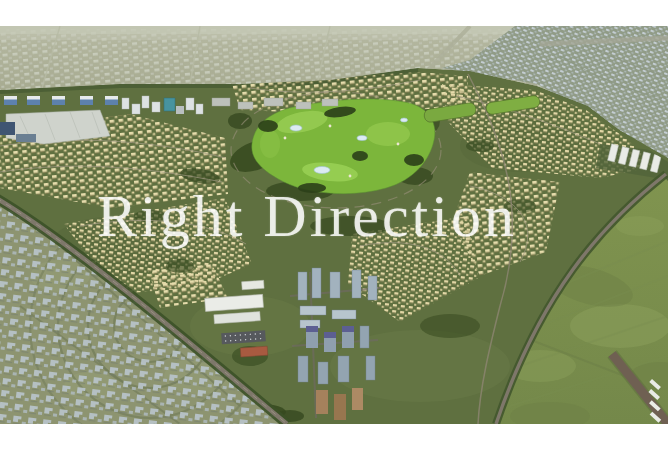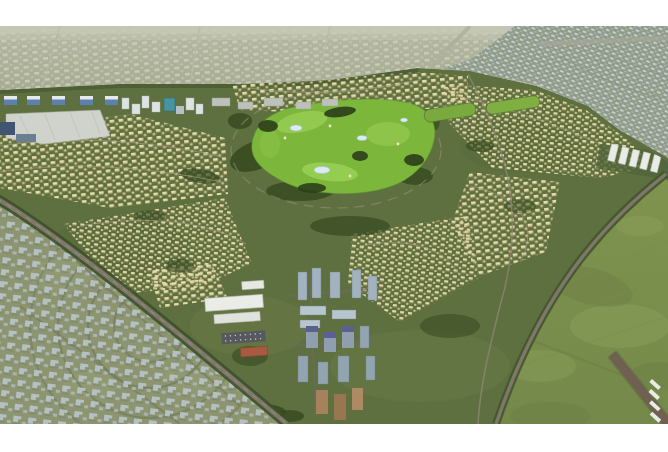--- a/index.html
+++ b/index.html
@@ -350,14 +350,15 @@
         <rect x="0" y="170" width="300" height="230" fill="url(#pGrayH)" opacity="0.95"></rect>
       </g>
 
       <g>
         <path d="M-4,172 C70,216 180,308 287,398" stroke="#3c5128" stroke-width="10" fill="none" opacity="0.9"></path>
         <path d="M-4,172 C70,216 180,308 287,398" stroke="#7e776a" stroke-width="4.5" fill="none"></path>
         <path d="M-4,172 C70,216 180,308 287,398" stroke="#b3ab99" stroke-width="0.8" stroke-dasharray="6,6" fill="none" opacity="0.6"></path>
       </g>
     </svg>
 
+    <div class="watermark" style="top:160px;">Right Direction</div>
   </div>
 </div>
 
 </body></html>

